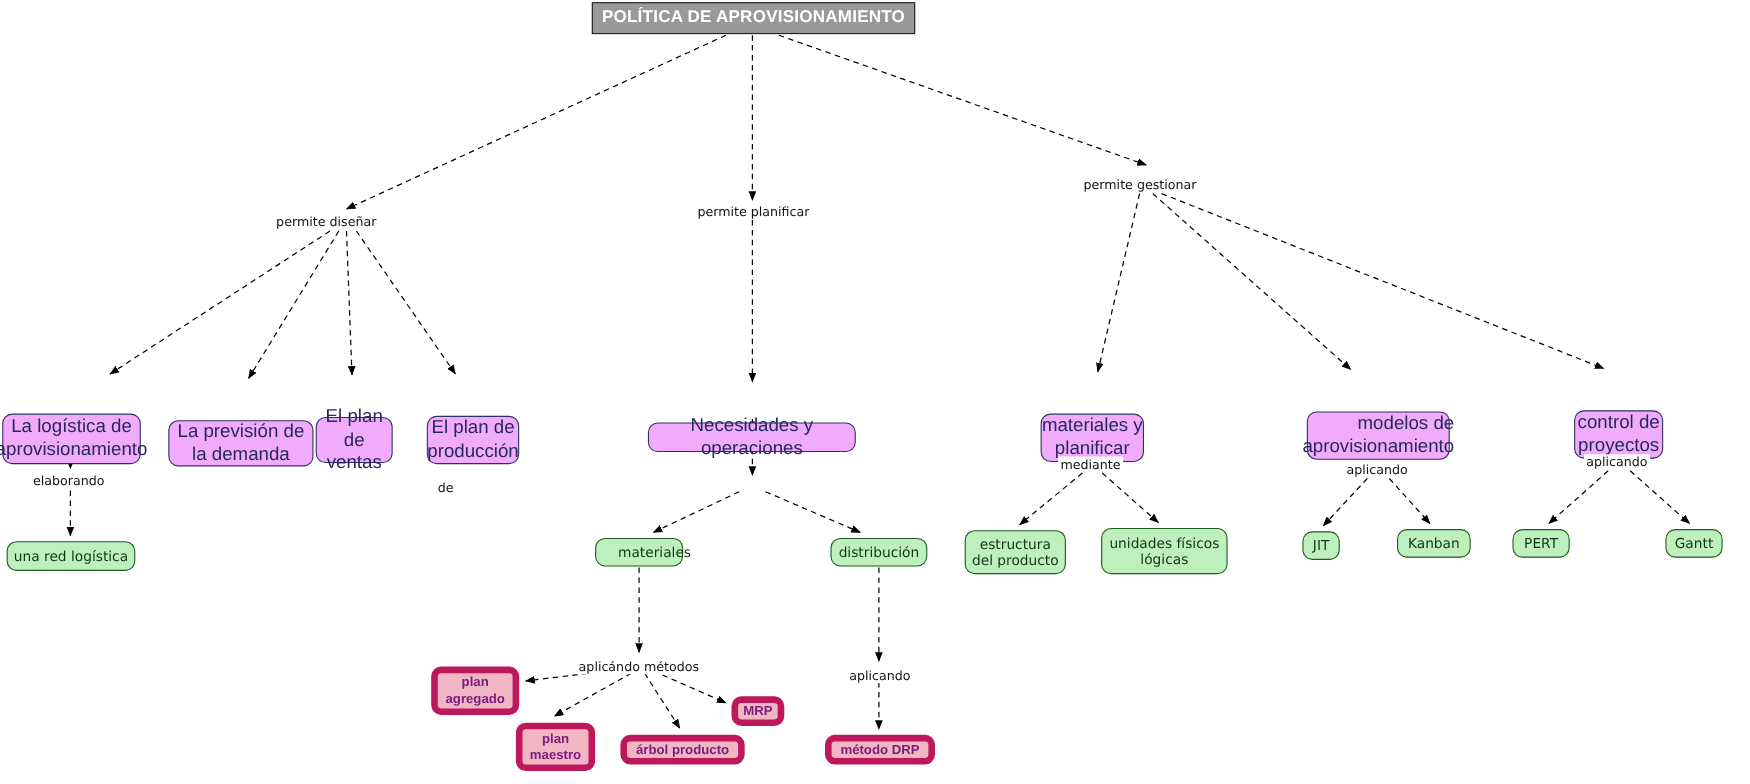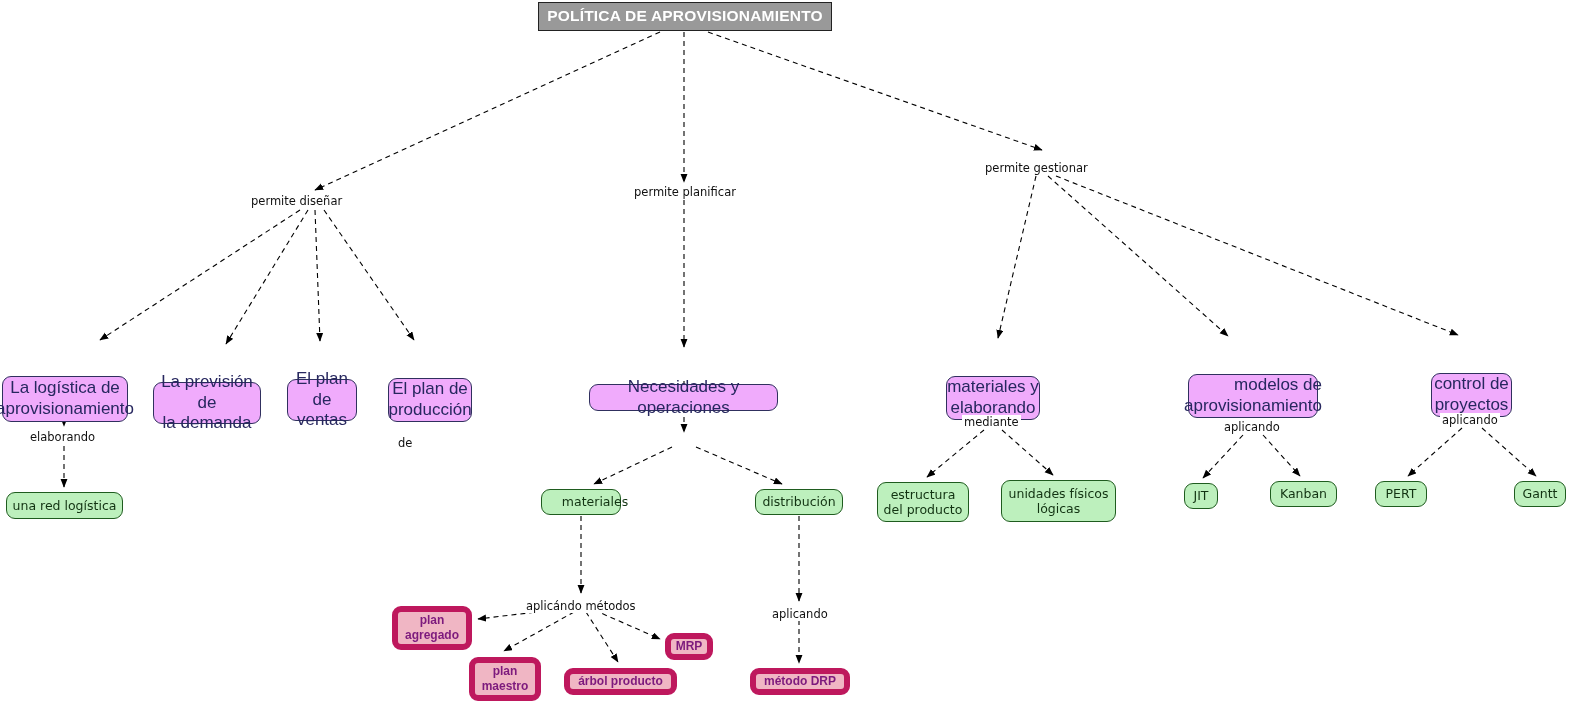--- a/index.html
+++ b/index.html
@@ -140,39 +140,39 @@
       <path d="M 1471,387 L 1471,407"></path>
       <path d="M 1462,428 L 1408,476"></path>
       <path d="M 1482,428 L 1536,476"></path>
     </g>
   </svg>
 
   <div id="nodes-layer">
       <div class="node root" style="left: 538px; top: 2px; width: 294px; height: 29px;">POLÍTICA DE APROVISIONAMIENTO</div>
       <div class="node blue" style="left: 2px; top: 345px; width: 126px; height: 46px;">La logística de
 aprovisionamiento</div>
-      <div class="node blue" style="left: 153px; top: 351px; width: 108px; height: 42px;">La previsión de
+      <div class="node blue" style="left: 153px; top: 351px; width: 132px; height: 42px;">La previsión de
 la demanda</div>
       <div class="node blue" style="left: 287px; top: 348px; width: 70px; height: 42px;">El plan
 de ventas</div>
       <div class="node blue" style="left: 388px; top: 347px; width: 84px; height: 44px;">El plan de
 producción</div>
       <div class="node green" style="left: 6px; top: 492px; width: 117px; height: 27px;">una red logística</div>
       <div class="node blue" style="left: 589px; top: 353px; width: 189px; height: 27px;">Necesidades y operaciones</div>
       <div class="node green" style="left: 541px; top: 489px; width: 80px; height: 26px; padding-left: 28px;">materiales</div>
       <div class="node green" style="left: 755px; top: 489px; width: 88px; height: 26px;">distribución</div>
       <div class="node pink" style="left: 392px; top: 606px; width: 80px; height: 44px;">plan
 agregado</div>
       <div class="node pink" style="left: 469px; top: 657px; width: 72px; height: 44px;">plan
 maestro</div>
       <div class="node pink" style="left: 564px; top: 668px; width: 113px; height: 27px;">árbol producto</div>
       <div class="node pink" style="left: 665px; top: 633px; width: 48px; height: 27px;">MRP</div>
       <div class="node pink" style="left: 750px; top: 668px; width: 100px; height: 27px;">método DRP</div>
       <div class="node blue" style="left: 946px; top: 345px; width: 94px; height: 44px;">materiales y
-elaborando</div>
+planificar</div>
       <div class="node green" style="left: 877px; top: 482px; width: 92px; height: 40px;">estructura
 del producto</div>
       <div class="node green" style="left: 1001px; top: 480px; width: 115px; height: 42px;">unidades físicos
 lógicas</div>
       <div class="node blue" style="left: 1188px; top: 343px; width: 130px; height: 44px; text-align: right;">modelos de
 aprovisionamiento</div>
       <div class="node green" style="left: 1184px; top: 483px; width: 34px; height: 26px;">JIT</div>
       <div class="node green" style="left: 1270px; top: 481px; width: 67px; height: 26px;">Kanban</div>
       <div class="node blue" style="left: 1431px; top: 342px; width: 81px; height: 44px;">control de
 proyectos</div>

